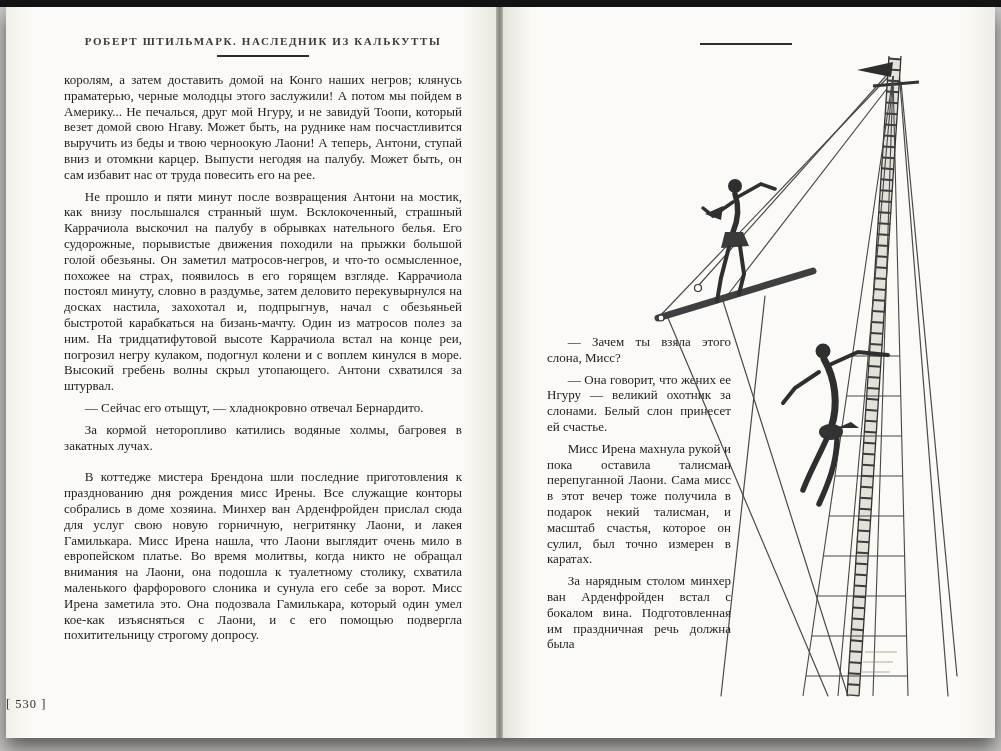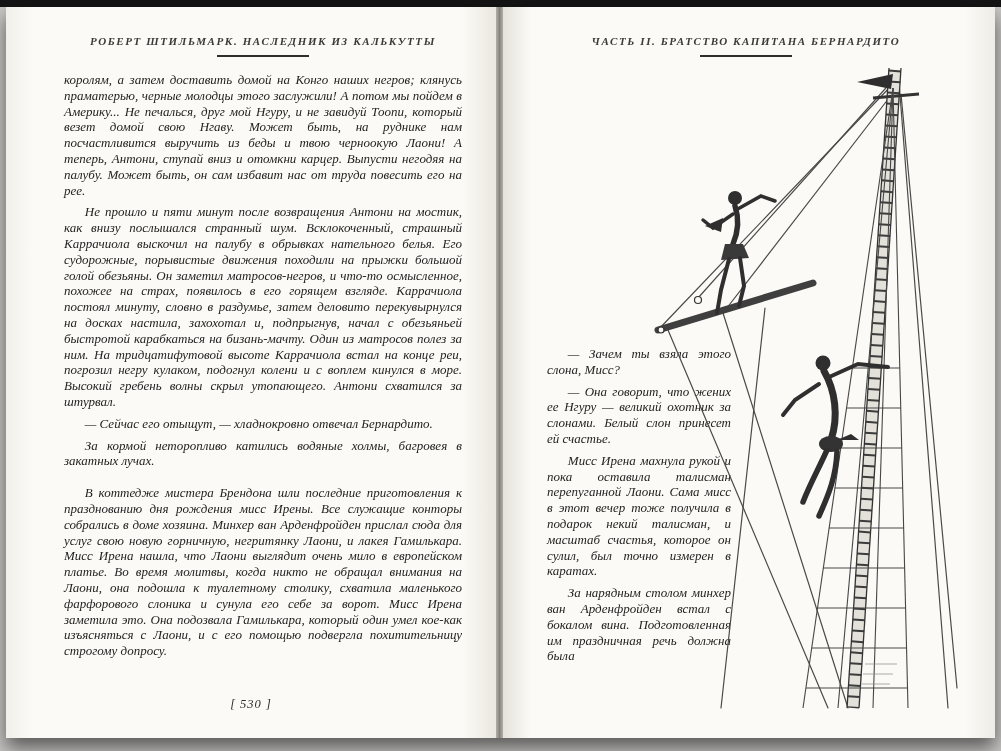--- a/index.html
+++ b/index.html
@@ -3,42 +3,42 @@
 <meta charset="utf-8">
 <style>
   html,body { margin:0; padding:0; background:#b9b9b9; }
   .scene {
     position:relative; width:1001px; height:751px; overflow:hidden;
     background:#c7c6c4; font-family:"Liberation Serif", serif;
   }
   .top-edge { position:absolute; top:0; left:0; right:0; height:7px; background:#141414; }
   .book {
     position:absolute; top:7px; left:6px; right:6px; bottom:13px;
-    display:flex; background:#d946ef; box-shadow:0 10px 18px rgba(0,0,0,.55);font-style:italic;
+    display:flex; background:#d946ef; box-shadow:0 10px 18px rgba(0,0,0,.55);
   }
   .page { position:relative; flex:1; }
   .page.left {
     padding:28px 28px 0 52px;
     background:linear-gradient(to right,#f0efe9 0,#fbfaf6 26px,#fbfaf6 calc(100% - 34px),#e9e7df 100%);
   }
   .page.right {
     padding:28px 44px 0 38px;
     background:linear-gradient(to left,#eeece6 0,#fbfaf6 30px,#fbfaf6 calc(100% - 28px),#e4e2da 100%);
   }
   .gutter { width:7px; background:linear-gradient(to right,#b3b0a8,#87847d 50%,#b3b0a8); }
   .running-header {
     text-align:center; font-size:11px; font-weight:bold; letter-spacing:1.6px;
     color:#3a3a3a; white-space:nowrap;
   }
   .header-rule { width:92px; height:2px; background:#2e2e2e; margin:8px auto 15px; }
   .body-text { font-size:13px; line-height:15.8px; text-align:justify; color:#232323; }
   .body-text p { margin:6px; }
   .body-text p.indent { text-indent:1.6em; }
   .body-text p.section-break { margin-top:16px; }
-  .page-footer { position:absolute; bottom:26px; left:0; right:0; text-align:center;
+  .page-footer { position:absolute; bottom:26px; left:0; right:0; 
     font-size:12.5px; letter-spacing:1px; color:#2c2c2c; }
   .right-content { position:relative; height:648px; }
   .col-text { width:196px; padding-top:268px; }
   .illus { position:absolute; top:-4px; right:-10px; width:318px; height:650px; }
   .illus svg { display:block; width:100%; height:100%; }
 </style>
 </head>
 <body>
 
 <div class="scene">
@@ -54,21 +54,20 @@
           <p class="indent">— Сейчас его отыщут, — хладнокровно отвечал Бернардито.</p>
           <p class="indent">За кормой неторопливо катились водяные холмы, багровея в закатных лучах.</p>
           <p class="indent section-break">В коттедже мистера Брендона шли последние приготовления к празднованию дня рождения мисс Ирены. Все служащие конторы собрались в доме хозяина. Минхер ван Арденфройден прислал сюда для услуг свою новую горничную, негритянку Лаони, и лакея Гамилькара. Мисс Ирена нашла, что Лаони выглядит очень мило в европейском платье. Во время молитвы, когда никто не обращал внимания на Лаони, она подошла к туалетному столику, схватила маленького фарфорового слоника и сунула его себе за ворот. Мисс Ирена заметила это. Она подозвала Гамилькара, который один умел кое-как изъясняться с Лаони, и с его помощью подвергла похитительницу строгому допросу.</p>
         </div>
       <div class="page-footer">[ 530 ]</div>
     </div>
 
     <div class="gutter"></div>
 
     <div class="page right">
-      <div class="running-header">ЧАСТЬ II. БРАТСТВО КАПИТАНА БЕРНАРДИТО</div>
       <div class="header-rule"></div>
 
       <div class="right-content">
         <div class="body-text col-text">
             <p class="indent">— Зачем ты взяла этого слона, Мисс?</p>
             <p class="indent">— Она говорит, что жених ее Нгуру — великий охотник за слонами. Белый слон принесет ей счастье.</p>
             <p class="indent">Мисс Ирена махнула рукой и пока оставила талисман перепуганной Лаони. Сама мисс в этот вечер тоже получила в подарок некий талисман, и масштаб счастья, которое он сулил, был точно измерен в каратах.</p>
             <p class="indent">За нарядным столом минхер ван Арденфройден встал с бокалом вина. Подготовленная им праздничная речь должна была</p>
           </div>
 

